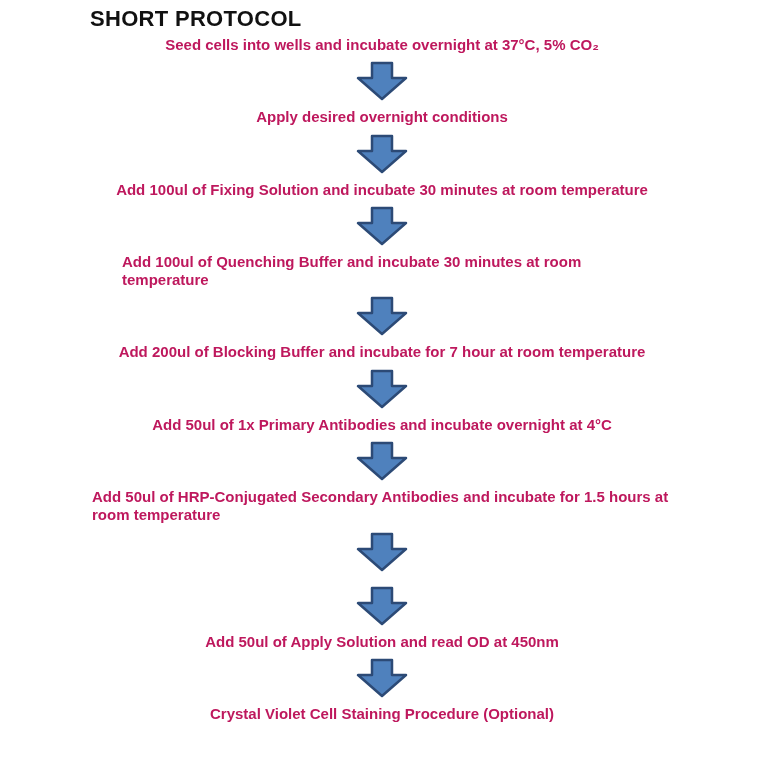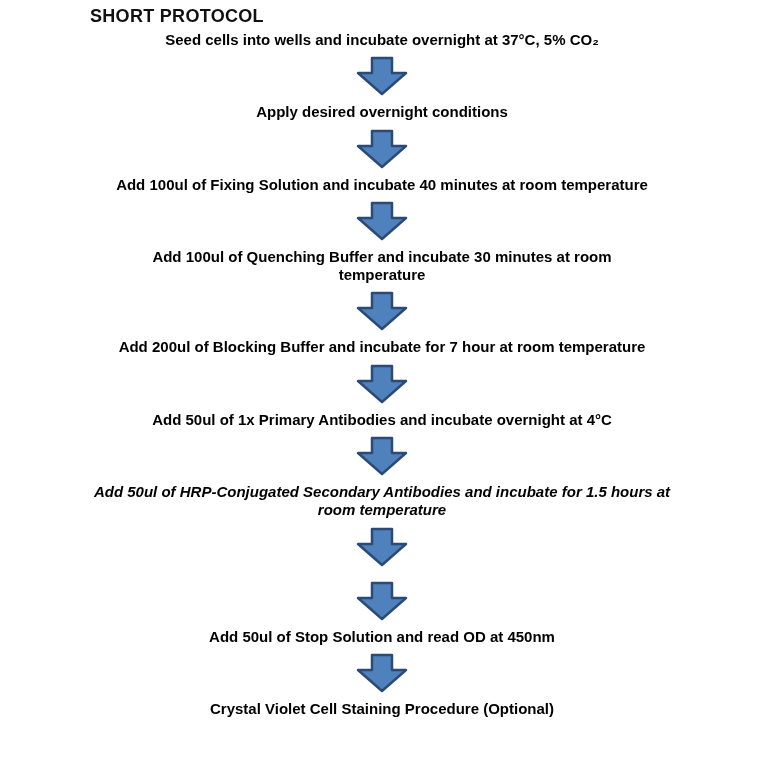--- a/index.html
+++ b/index.html
@@ -12,42 +12,41 @@
     height: 764px;
     overflow: hidden;
     font-family: "Liberation Sans", sans-serif;
   }
   .page {
     width: 764px;
     height: 764px;
     background: #ffffff;
   }
   .title {
-    font-size: 18px;
+    font-size: 22px;
     font-weight: bold;
     color: #111111;
     letter-spacing: 0.3px;
     margin: 6px 0 4px 90px;
   }
   .flow {
     display: flex;
     flex-direction: column;
     align-items: center;
     width: 100%;
   }
   .step {
     font-weight: bold;
     font-size: 15px;
     line-height: 1.22;
-    color: #000000;
-    text-align: center;
+    color: #be185d;
   }
   .w680 { max-width: 680px; }
   .w600 { max-width: 600px; }
-  .w580 { max-width: 580px; font-style: italic; }
+  .w580 { max-width: 580px; }
   .w520 { max-width: 520px; }
   .arrow {
     display: block;
     margin: 7px 0;
     flex: 0 0 auto;
   }
   .arrow polygon {
     fill: #4f81bd;
     stroke: #2c4a76;
     stroke-width: 2.5;
@@ -68,21 +67,21 @@
     <svg class="arrow" viewBox="0 0 52 40" width="52" height="40" aria-hidden="true">
       <polygon points="16,2 36,2 36,17 50,17 26,38 2,17 16,17"></polygon>
     </svg>
 
     <div class="step w680">Apply desired overnight conditions</div>
 
     <svg class="arrow" viewBox="0 0 52 40" width="52" height="40" aria-hidden="true">
       <polygon points="16,2 36,2 36,17 50,17 26,38 2,17 16,17"></polygon>
     </svg>
 
-    <div class="step w680">Add 100ul of Fixing Solution and incubate 40 minutes at room temperature</div>
+    <div class="step w680">Add 100ul of Fixing Solution and incubate 30 minutes at room temperature</div>
 
     <svg class="arrow" viewBox="0 0 52 40" width="52" height="40" aria-hidden="true">
       <polygon points="16,2 36,2 36,17 50,17 26,38 2,17 16,17"></polygon>
     </svg>
 
     <div class="step w520">Add 100ul of Quenching Buffer and incubate 30 minutes at room temperature</div>
 
     <svg class="arrow" viewBox="0 0 52 40" width="52" height="40" aria-hidden="true">
       <polygon points="16,2 36,2 36,17 50,17 26,38 2,17 16,17"></polygon>
     </svg>
@@ -103,21 +102,21 @@
 
     <svg class="arrow" viewBox="0 0 52 40" width="52" height="40" aria-hidden="true">
       <polygon points="16,2 36,2 36,17 50,17 26,38 2,17 16,17"></polygon>
     </svg>
 
 
     <svg class="arrow" viewBox="0 0 52 40" width="52" height="40" aria-hidden="true">
       <polygon points="16,2 36,2 36,17 50,17 26,38 2,17 16,17"></polygon>
     </svg>
 
-    <div class="step w680">Add 50ul of Stop Solution and read OD at 450nm</div>
+    <div class="step w680">Add 50ul of Apply Solution and read OD at 450nm</div>
 
     <svg class="arrow" viewBox="0 0 52 40" width="52" height="40" aria-hidden="true">
       <polygon points="16,2 36,2 36,17 50,17 26,38 2,17 16,17"></polygon>
     </svg>
 
     <div class="step w680">Crystal Violet Cell Staining Procedure (Optional)</div>
 
   </div>
 </div>
 

